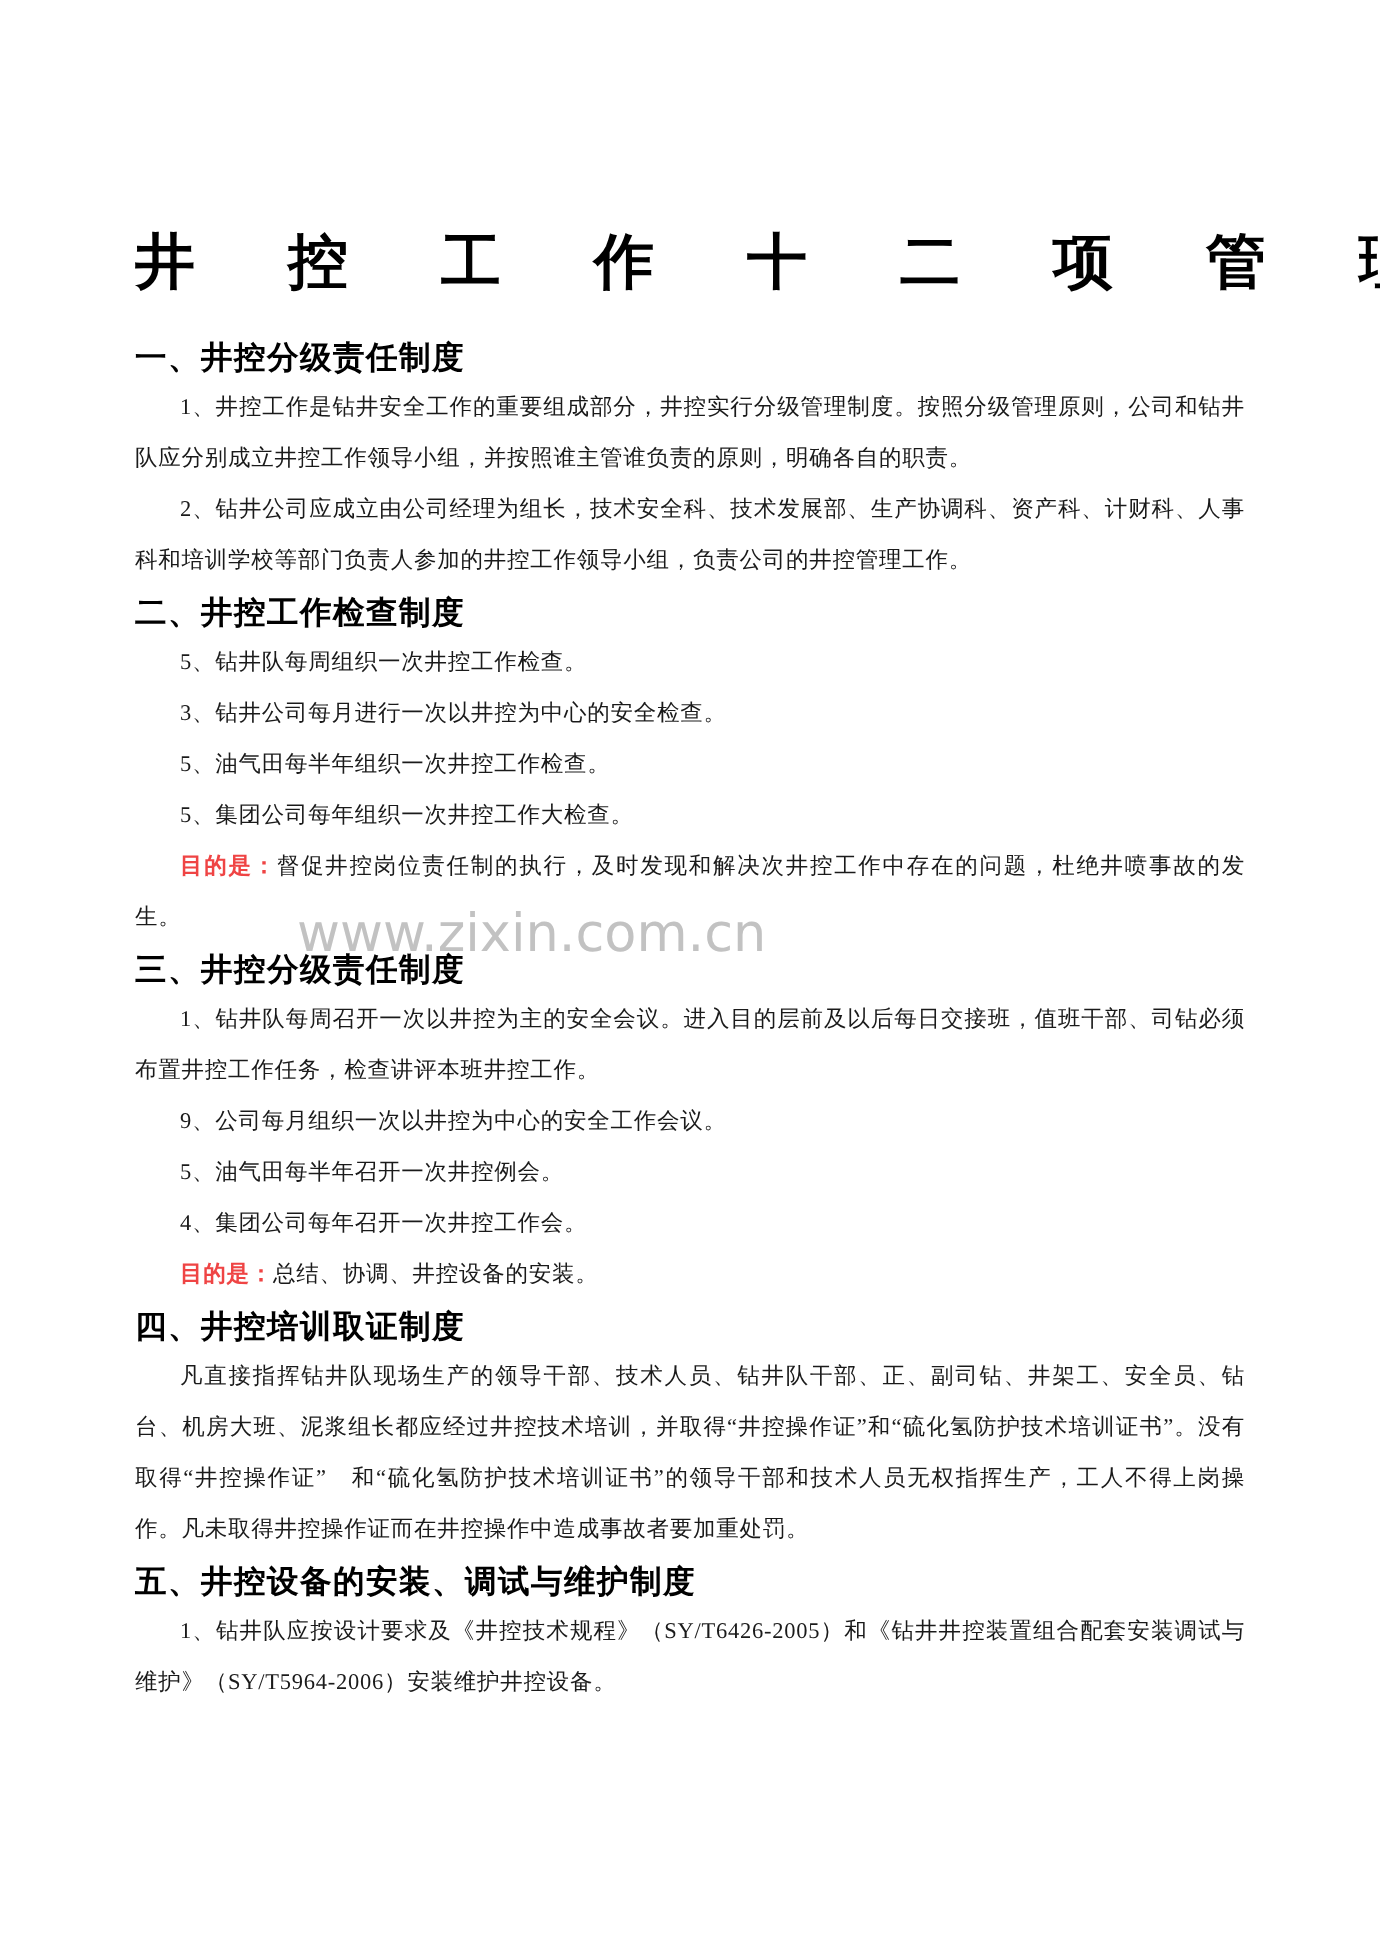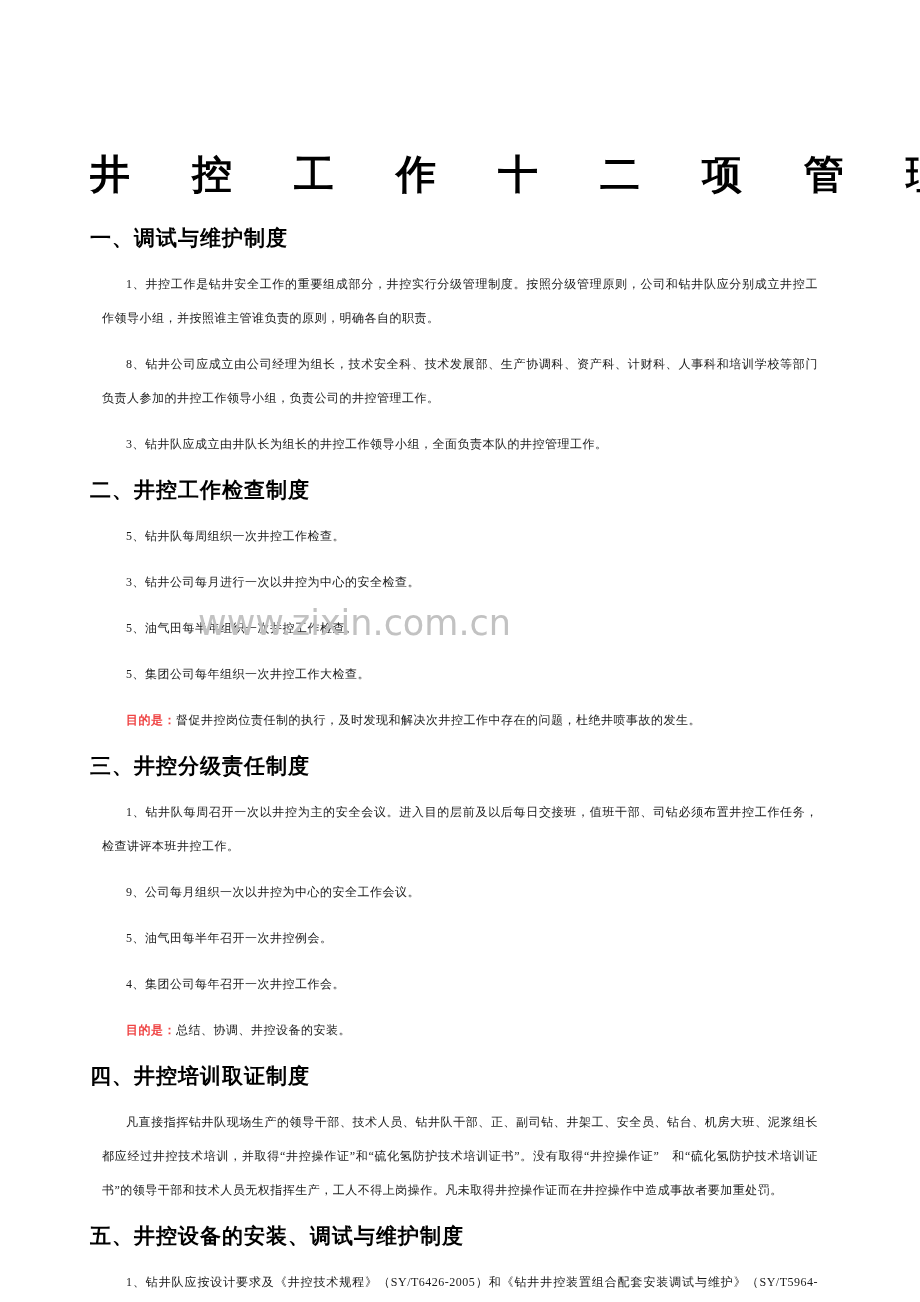--- a/index.html
+++ b/index.html
@@ -32,23 +32,23 @@
   }
   h2.section-heading {
     font-size: 21px;
     font-weight: bold;
     line-height: 34px;
     margin: 0;
     color: #000000;
     letter-spacing: 1px;
   }
   p.para {
-    font-size: 12px;
+    font-size: 15px;
     line-height: 34px;
-    margin: 12px;
+    margin: 0;
     text-indent: 2em;
     text-align: justify;
     text-justify: inter-ideograph;
     letter-spacing: 0.5px;
     font-family: Liberation Serif, serif;
   }
   p.para b {
     font-weight: bold;
     color: #ef4444;
   }
@@ -68,24 +68,23 @@
 </head>
 <body>
 
 <div class="doc">
 
   <div class="watermark">www.zixin.com.cn</div>
 
   <h1 class="title">井 控 工 作 十 二 项 管 理 制 度</h1>
 
   <section>
-    <h2 class="section-heading">一、调试与维护制度</h2>
+    <h2 class="section-heading">一、井控分级责任制度</h2>
     <p class="para">1、井控工作是钻井安全工作的重要组成部分，井控实行分级管理制度。按照分级管理原则，公司和钻井队应分别成立井控工作领导小组，并按照谁主管谁负责的原则，明确各自的职责。</p>
-    <p class="para">8、钻井公司应成立由公司经理为组长，技术安全科、技术发展部、生产协调科、资产科、计财科、人事科和培训学校等部门负责人参加的井控工作领导小组，负责公司的井控管理工作。</p>
-    <p class="para">3、钻井队应成立由井队长为组长的井控工作领导小组，全面负责本队的井控管理工作。</p>
+    <p class="para">2、钻井公司应成立由公司经理为组长，技术安全科、技术发展部、生产协调科、资产科、计财科、人事科和培训学校等部门负责人参加的井控工作领导小组，负责公司的井控管理工作。</p>
   </section>
 
   <section>
     <h2 class="section-heading">二、井控工作检查制度</h2>
     <p class="para">5、钻井队每周组织一次井控工作检查。</p>
     <p class="para">3、钻井公司每月进行一次以井控为中心的安全检查。</p>
     <p class="para">5、油气田每半年组织一次井控工作检查。</p>
     <p class="para">5、集团公司每年组织一次井控工作大检查。</p>
     <p class="para"><b>目的是：</b><span>督促井控岗位责任制的执行，及时发现和解决次井控工作中存在的问题，杜绝井喷事故的发生。</span></p>
   </section>

